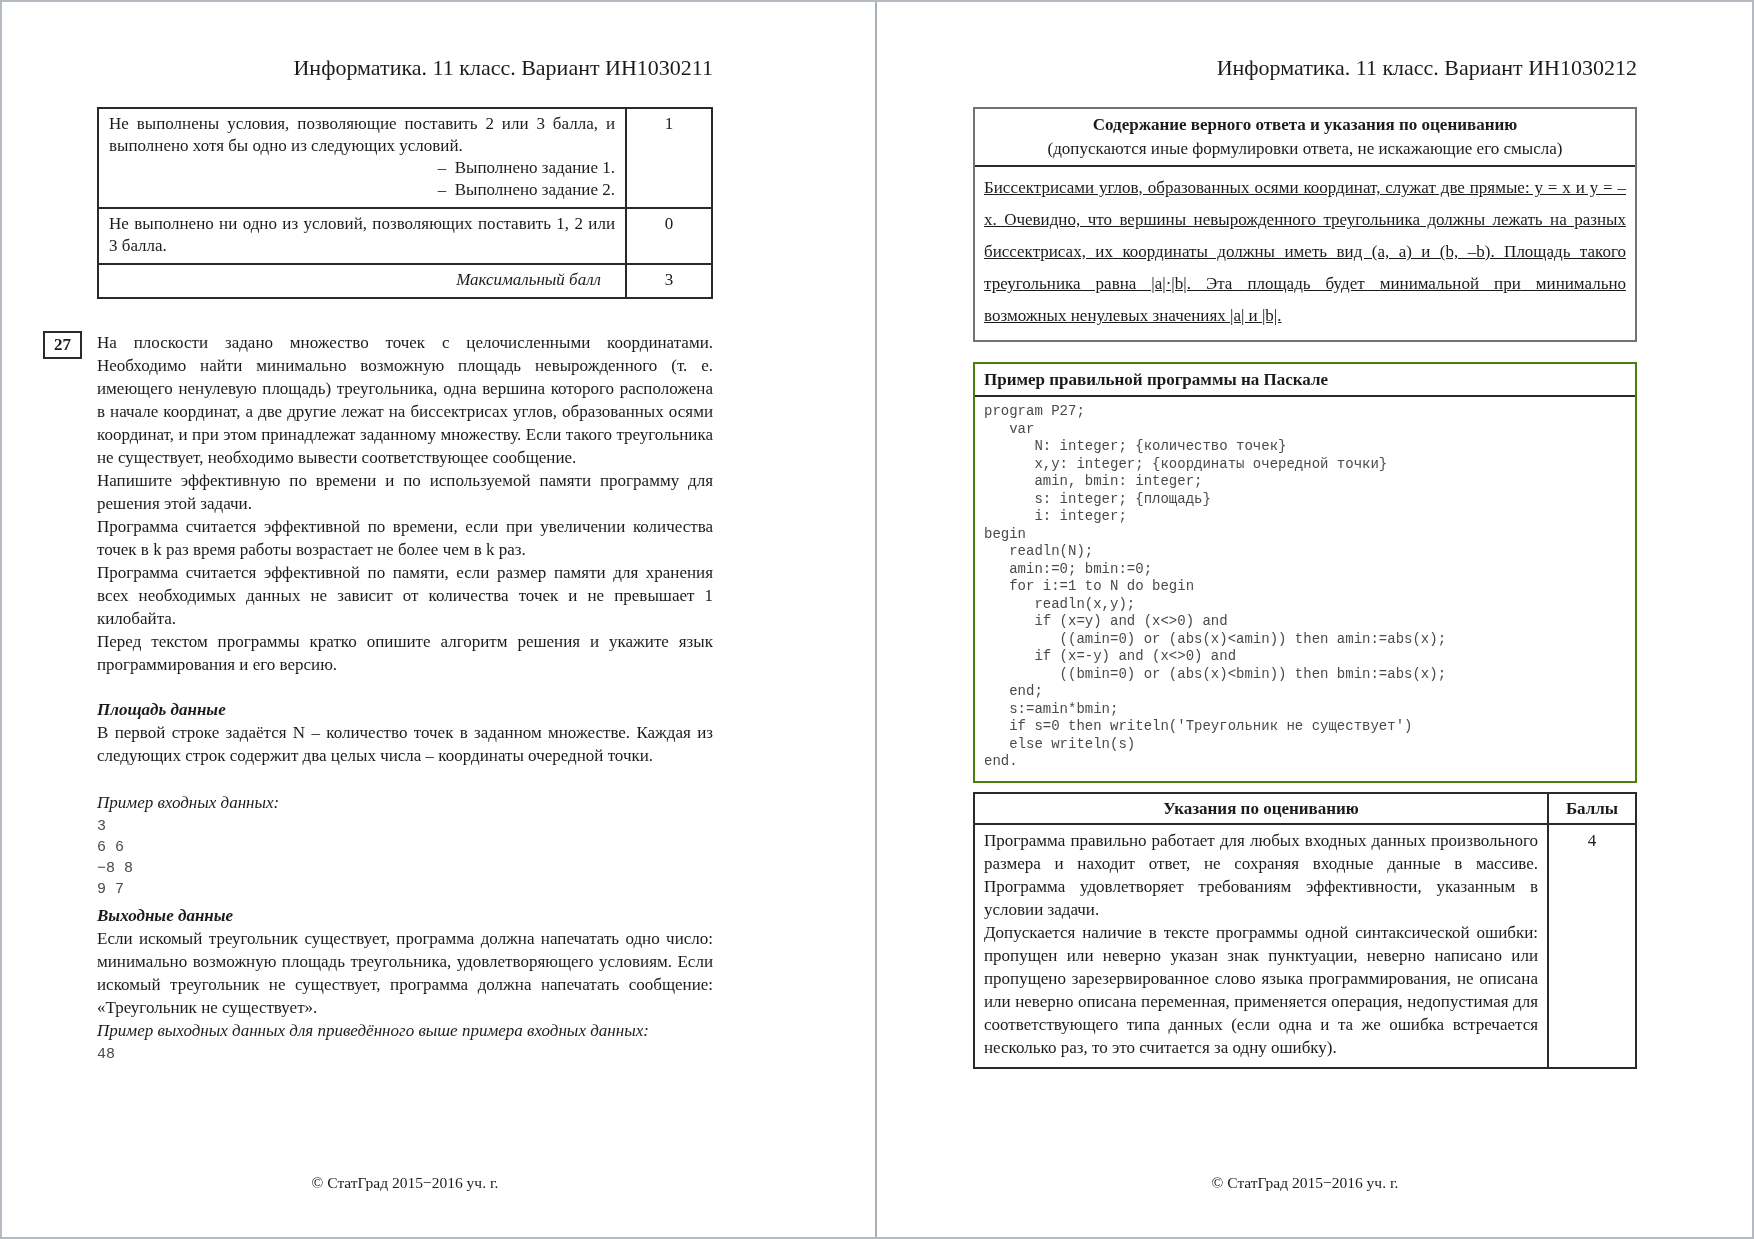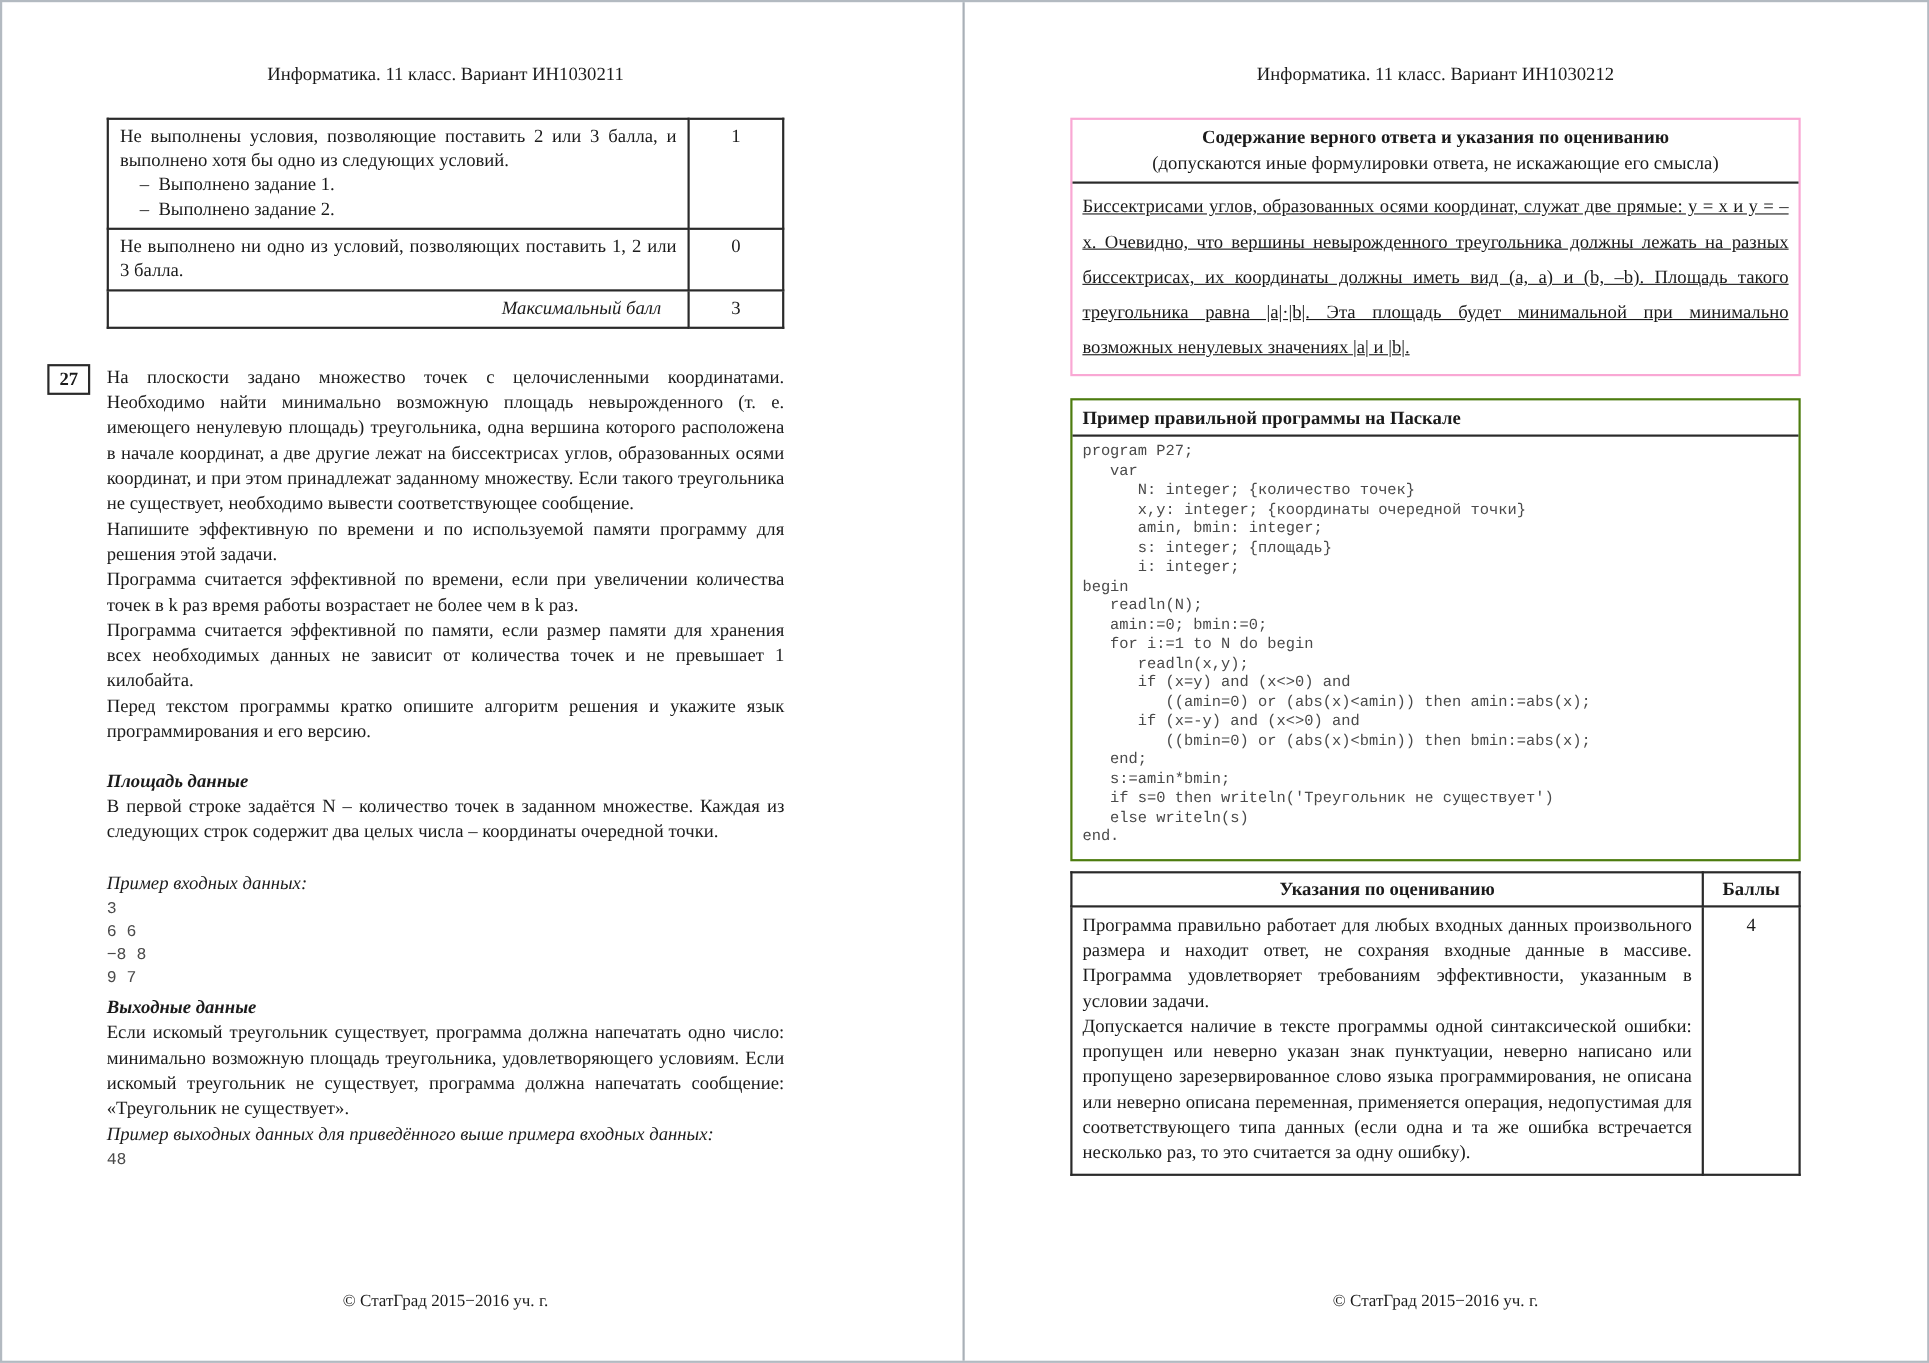--- a/index.html
+++ b/index.html
@@ -16,33 +16,33 @@
     border: 2px solid #b3bac1;
     background: #fff;
     display: flex;
   }
   .page { position: relative; width: 877px; height: 100%; overflow: hidden; }
   .page.left { border-right: 2px solid #a9b0b7; }
 
   .content-l { margin: 55px 0 0 95px; width: 616px; }
   .content-r { margin: 55px 0 0 96px; width: 664px; }
 
-  .run-head { display: flex; justify-content: center; font-size: 17px; line-height: 22px; }
+  .run-head { display: flex; justify-content: flex-end; font-size: 22px; line-height: 22px; }
 
   
   table.rubric { border-collapse: collapse; width: 100%; margin-top: 28px; }
   table.rubric td {
     border: 2px solid #2a2a2a;
     vertical-align: top;
     padding: 4px 10px 6px;
     font-size: 17px; line-height: 22px;
   }
   table.rubric td.score { width: 86px; text-align: center; }
   .crit-text { text-align: justify; }
-  .dash-item { white-space: pre-wrap; padding-left: 18px; }
+  .dash-item { white-space: pre-wrap; padding-left: 18px; text-align: right; }
   tr.max-row td.crit { text-align: right; font-style: italic; padding-right: 24px; }
 
   
   .task { position: relative; margin-top: 32px; }
   .task-num {
     position: absolute; left: -54px; top: 0;
     border: 2px solid #2a2a2a;
     padding: 2px 9px;
     font-weight: bold; font-size: 17px;
   }
@@ -54,21 +54,21 @@
   .example-label.tight { margin-top: 0; }
   pre.mono {
     font-family: "Liberation Mono", "DejaVu Sans Mono", monospace;
     font-size: 15px; line-height: 21px;
     color: #4a4a4a;
     margin-top: 2px;
     white-space: pre;
   }
 
   
-  .ans-table { margin-top: 28px; border: 2px solid #f9a8d4; }
+  .ans-table { margin-top: 28px; border: 2px solid #737373; }
   .ans-head {
     text-align: center; padding: 4px 8px;
     border-bottom: 2px solid #2a2a2a;
     font-size: 17px; line-height: 24px;
   }
   .ans-head .b { font-weight: bold; }
   .ans-body { padding: 5px 9px 8px; font-size: 17px; line-height: 32px; text-align: justify; text-decoration: underline; }
 
   
   .prog-box { margin-top: 20px; border: 2px solid #4d7c0f; }

